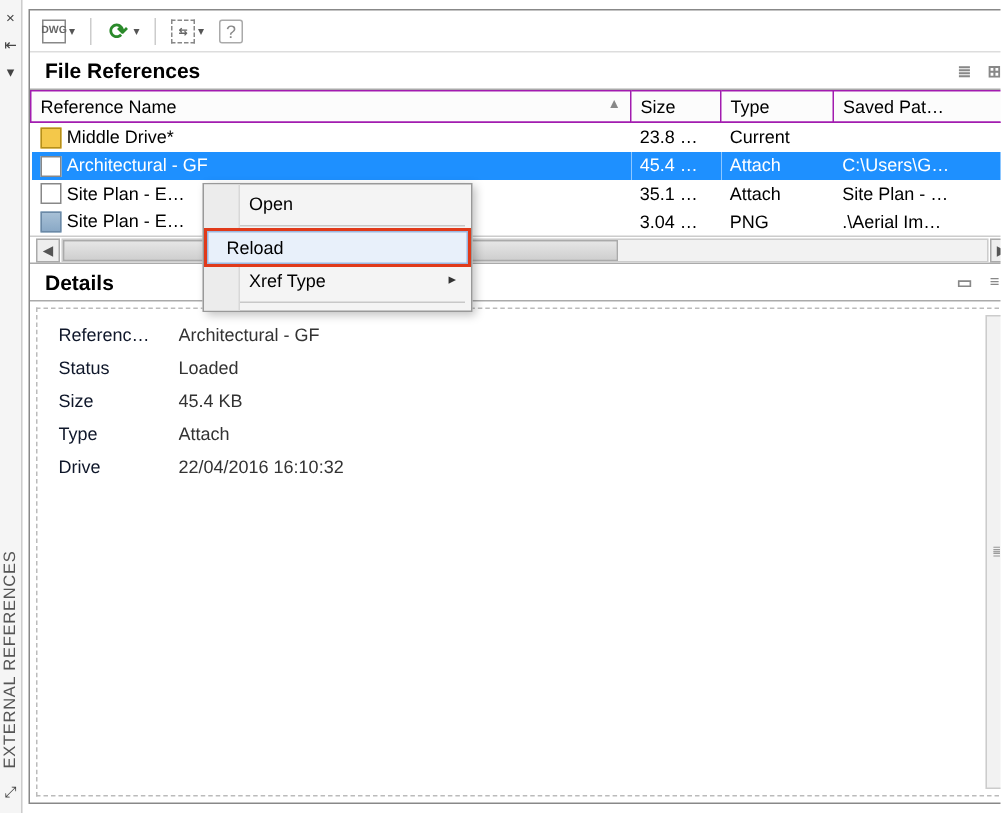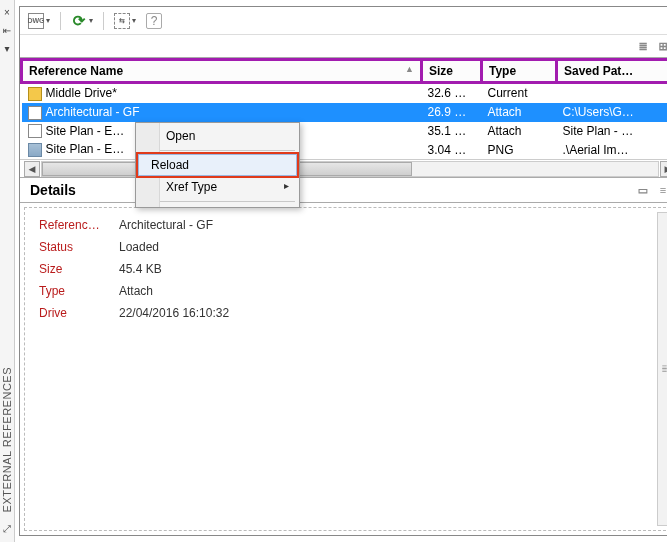--- a/index.html
+++ b/index.html
@@ -96,24 +96,24 @@
     flex: 0 0 auto;
     overflow: hidden;
   }
   table.ref-table {
     border-collapse: collapse;
     width: 660px;
     table-layout: fixed;
   }
   .ref-table th {
     text-align: left;
-    font-weight: bold;
+    font-weight: normal;
     font-size: 12px;
     padding: 3px 6px;
-    border: 3px solid #a21caf;
+    border: 1px solid #a21caf;
     background: #fcfcfc;
     white-space: nowrap;
     overflow: hidden;
   }
   .ref-table td {
     padding: 2px 6px;
     white-space: nowrap;
     overflow: hidden;
     text-overflow: ellipsis;
     font-size: 12px;
@@ -144,33 +144,33 @@
   }
   .details {
     flex:1;
     padding:6px 12px 6px 14px;
     border:1px dashed #bbb;
     margin:4px;
     position:relative;
     overflow:hidden;
   }
   .detail-row { display:flex; padding:4px 0; }
-  .detail-label { width:80px; color:#b91c1c; white-space:nowrap; overflow:hidden; text-overflow:ellipsis;}
+  .detail-label { width:80px; color:#0f172a; white-space:nowrap; overflow:hidden; text-overflow:ellipsis;}
   .detail-value { flex:1; color:#333; white-space:nowrap; overflow:hidden; text-overflow:ellipsis;}
   .vscroll {
     position:absolute;right:2px;top:4px;bottom:4px;width:16px;
     background:#f2f2f2;border:1px solid #ccc;
     display:flex;flex-direction:column;align-items:center;justify-content:center;
   }
   .vgrip { color:#999;font-size:9px;line-height:3px;letter-spacing:1px; }
   
   .ctx {
     position:absolute;
     left:115px; top:115px;
-    width:165px;
+    width:180px;
     background:#f4f4f4;
     border:1px solid #999;
     box-shadow:2px 2px 6px rgba(0,0,0,.25);
     z-index:50;
     padding:2px;
   }
   .ctx-item {
     padding:4px 24px 4px 28px;
     font-size:12px;
     cursor:pointer;
@@ -221,20 +221,21 @@
       <span class="tb-btn">
         <span class="dwg-icon" style="border-style:dashed;">⇆</span>
         <span class="caret">▾</span>
       </span>
       <span class="tb-btn">
         <span class="help-icon">?</span>
       </span>
     </div>
 
     <div class="section-header">
+      <span>File References</span>
       <span class="hdr-icons">
         <span class="mini-icon">≣</span>
         <span class="mini-icon">⊞</span>
       </span>
     </div>
 
     <div class="table-wrap">
       <table class="ref-table">
         <colgroup>
           <col style="width:400px">
@@ -249,27 +250,27 @@
               <span class="sort-ind">▲</span>
             </th>
             <th>Size</th>
             <th>Type</th>
             <th>Saved Pat…</th>
           </tr>
         </thead>
         <tbody id="ref-tbody">
             <tr>
               <td><span class="row-icon icon-yellow"></span><span>Middle Drive*</span></td>
-              <td>32.6 …</td>
+              <td>23.8 …</td>
               <td>Current</td>
               <td></td>
             </tr>
             <tr class="selected">
               <td><span class="row-icon icon-dwg"></span><span>Architectural - GF</span></td>
-              <td>26.9 …</td>
+              <td>45.4 …</td>
               <td>Attach</td>
               <td>C:\Users\G…</td>
             </tr>
             <tr>
               <td><span class="row-icon icon-dwg"></span><span>Site Plan - E…</span></td>
               <td>35.1 …</td>
               <td>Attach</td>
               <td>Site Plan - …</td>
             </tr>
             <tr>

